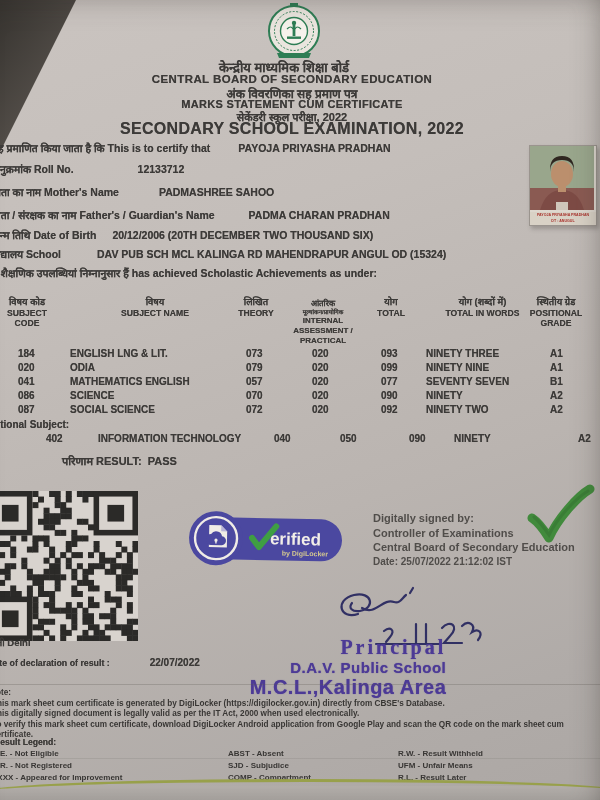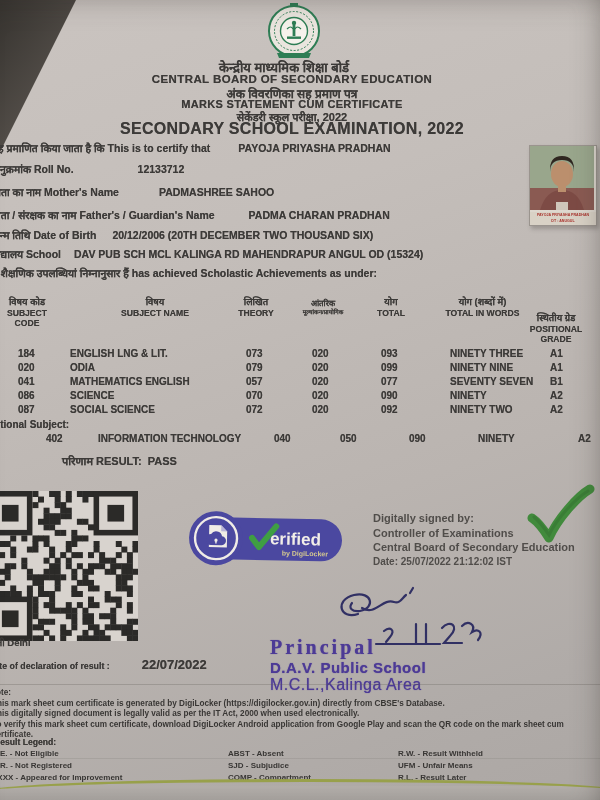--- a/index.html
+++ b/index.html
@@ -22,53 +22,53 @@
   .h-hi3{left:292px;top:109px;font-size:11px;font-weight:bold;}
   .h-en3{left:292px;top:120px;font-size:16px;font-weight:bold;letter-spacing:.3px;}
   
   .dline{position:absolute;left:-8px;white-space:nowrap;font-size:10.5px;font-weight:bold;}
   .dline .val{display:inline-block;}
   .d1{top:141px;} .d1 .val{margin-left:28px;}
   .d2{top:162px;} .d2 .val{margin-left:64px;}
   .d3{top:185px;} .d3 .val{margin-left:40px;}
   .d4{top:208px;} .d4 .val{margin-left:34px;}
   .d5{top:228px;} .d5 .val{margin-left:16px;}
-  .d6{top:247px;} .d6 .val{margin-left:13px;}
+  .d6{top:247px;} .d6 .val{margin-left:36px;}
   .d7{top:266px;}
   
   .photo{position:absolute;left:529px;top:145px;width:66px;height:79px;background:#ded8cf;
     border:1px solid #9a948e;box-shadow:2px 3px 4px rgba(70,65,60,.3);}
   .ph-caption{position:absolute;left:0;right:0;bottom:0;height:13px;background:#d9d2c6;text-align:center;}
   .ph-caption div{font-size:4px;line-height:6px;color:#a8322c;font-weight:bold;transform:scale(.9);white-space:nowrap;overflow:hidden;}
   
   .thead .th{position:absolute;text-align:center;font-weight:bold;color:#3c3a38;text-shadow:0 0 .6px rgba(60,58,55,.7);}
   .th .hi{display:block;font-size:9.5px;}
   .th .hi2{display:block;font-size:6px;}
   .th .en{display:block;font-size:8.6px;line-height:10px;}
   .trow{position:relative;height:14px;}
   .trow span{position:absolute;white-space:nowrap;font-size:10px;font-weight:bold;color:#3c3a38;text-shadow:0 0 .6px rgba(60,58,55,.7);}
-  .cc{left:18px;} .cn{left:70px;} .ct{left:246px;} .ci{left:312px;} .cto{left:381px;} .cw{left:426px;margin-left:24px;} .cg{left:550px;}
+  .cc{left:18px;} .cn{left:70px;} .ct{left:246px;} .ci{left:312px;} .cto{left:381px;} .cw{left:426px;} .cg{left:550px;}
   .add-label{position:absolute;left:-22px;top:419px;font-size:10px;font-weight:bold;}
   .result-line{position:absolute;left:62px;top:453px;font-size:11px;font-weight:bold;}
   .result-line .rv{margin-left:6px;}
   
   .qr{position:absolute;left:-12px;top:491px;}
   .vbadge{position:absolute;left:166px;top:510px;transform:rotate(1.2deg);}
   .signed{position:absolute;left:373px;top:511px;font-size:11px;font-weight:bold;color:#504d4a;line-height:14.5px;white-space:nowrap;}
   .signed .dt{font-size:10px;}
   .bigcheck{position:absolute;left:524px;top:484px;}
   .signature{position:absolute;left:318px;top:586px;}
-  .stamp{position:absolute;left:348px;top:636px;transform:translateX(-50%);text-align:left;
+  .stamp{position:absolute;left:348px;top:636px;transform:translateX(-50%);text-align:right;
     color:#4c3a96;font-family:"Liberation Serif","DejaVu Serif",serif;text-shadow:0 0 1px rgba(76,58,150,.8);}
   .stamp .s1{font-size:20px;font-weight:bold;letter-spacing:3px;}
   .stamp .s2{font-size:15px;font-weight:bold;font-family:"Liberation Sans","DejaVu Sans",sans-serif;letter-spacing:.5px;}
-  .stamp .s3{font-size:16px;font-weight:normal;font-family:"Liberation Sans","DejaVu Sans",sans-serif;letter-spacing:.5px;}
+  .stamp .s3{font-size:20px;font-weight:bold;font-family:"Liberation Sans","DejaVu Sans",sans-serif;letter-spacing:.5px;}
   .delhi{left:-16px;top:636px;font-size:9.5px;font-weight:bold;}
   .decl{left:-12px;top:657px;font-size:8.8px;font-weight:bold;}
-  .decl .val{margin-left:32px;font-size:13px;}
+  .decl .val{margin-left:40px;font-size:10px;}
   .hairline{position:absolute;left:0;width:600px;height:1px;background:rgba(95,90,84,.28);}
   .notes{position:absolute;left:-8px;top:688px;width:614px;font-size:8.2px;font-weight:bold;color:#383634;line-height:10.6px;}
   .legend-title{left:-6px;top:737px;font-size:8.6px;font-weight:bold;}
   .legend-col{position:absolute;top:748px;font-size:8px;font-weight:bold;color:#383634;line-height:12px;white-space:nowrap;}
   .lc1{left:-8px;} .lc2{left:228px;} .lc3{left:398px;}
   .paper-edge{position:absolute;left:-24px;top:779px;width:660px;height:40px;
     border-top:3px solid #98a04b;border-radius:50% 50% 0 0/14px;}
   .below-edge{position:absolute;left:0;top:786px;width:600px;height:14px;
     background:linear-gradient(180deg,#b2ada9,#a6a29e);}
 </style>
@@ -144,30 +144,31 @@
       <span class="hi">विषय</span>
         <span class="en">SUBJECT NAME</span>
     </div>
     <div class="th" style="left:226px;top:295px;width:60px;">
       <span class="hi">लिखित</span>
         <span class="en">THEORY</span>
     </div>
     <div class="th" style="left:283px;top:297px;width:80px;">
       <span class="hi" style="font-size:8px;">आंतरिक</span>
         <span class="hi2">मूल्यांकन/प्रायोगिक</span>
+        <span class="en" style="white-space:normal;font-size:8px;">INTERNAL ASSESSMENT / PRACTICAL</span>
     </div>
     <div class="th" style="left:366px;top:295px;width:50px;">
       <span class="hi">योग</span>
         <span class="en">TOTAL</span>
     </div>
     <div class="th" style="left:420px;top:295px;width:125px;">
       <span class="hi">योग (शब्दों में)</span>
         <span class="en">TOTAL IN WORDS</span>
     </div>
-    <div class="th" style="left:516px;top:295px;width:80px;margin-top:16px;">
+    <div class="th" style="left:516px;top:295px;width:80px;">
       <span class="hi">स्थितीय ग्रेड</span>
         <span class="en" style="white-space:normal;">POSITIONAL GRADE</span>
     </div>
   </div>
 
   <div class="abs" style="left:0;top:348px;width:530px;" id="rows-main">
       <div class="trow">
         <span class="cc">184</span>
         <span class="cn">ENGLISH LNG &amp; LIT.</span>
         <span class="ct">073</span>

